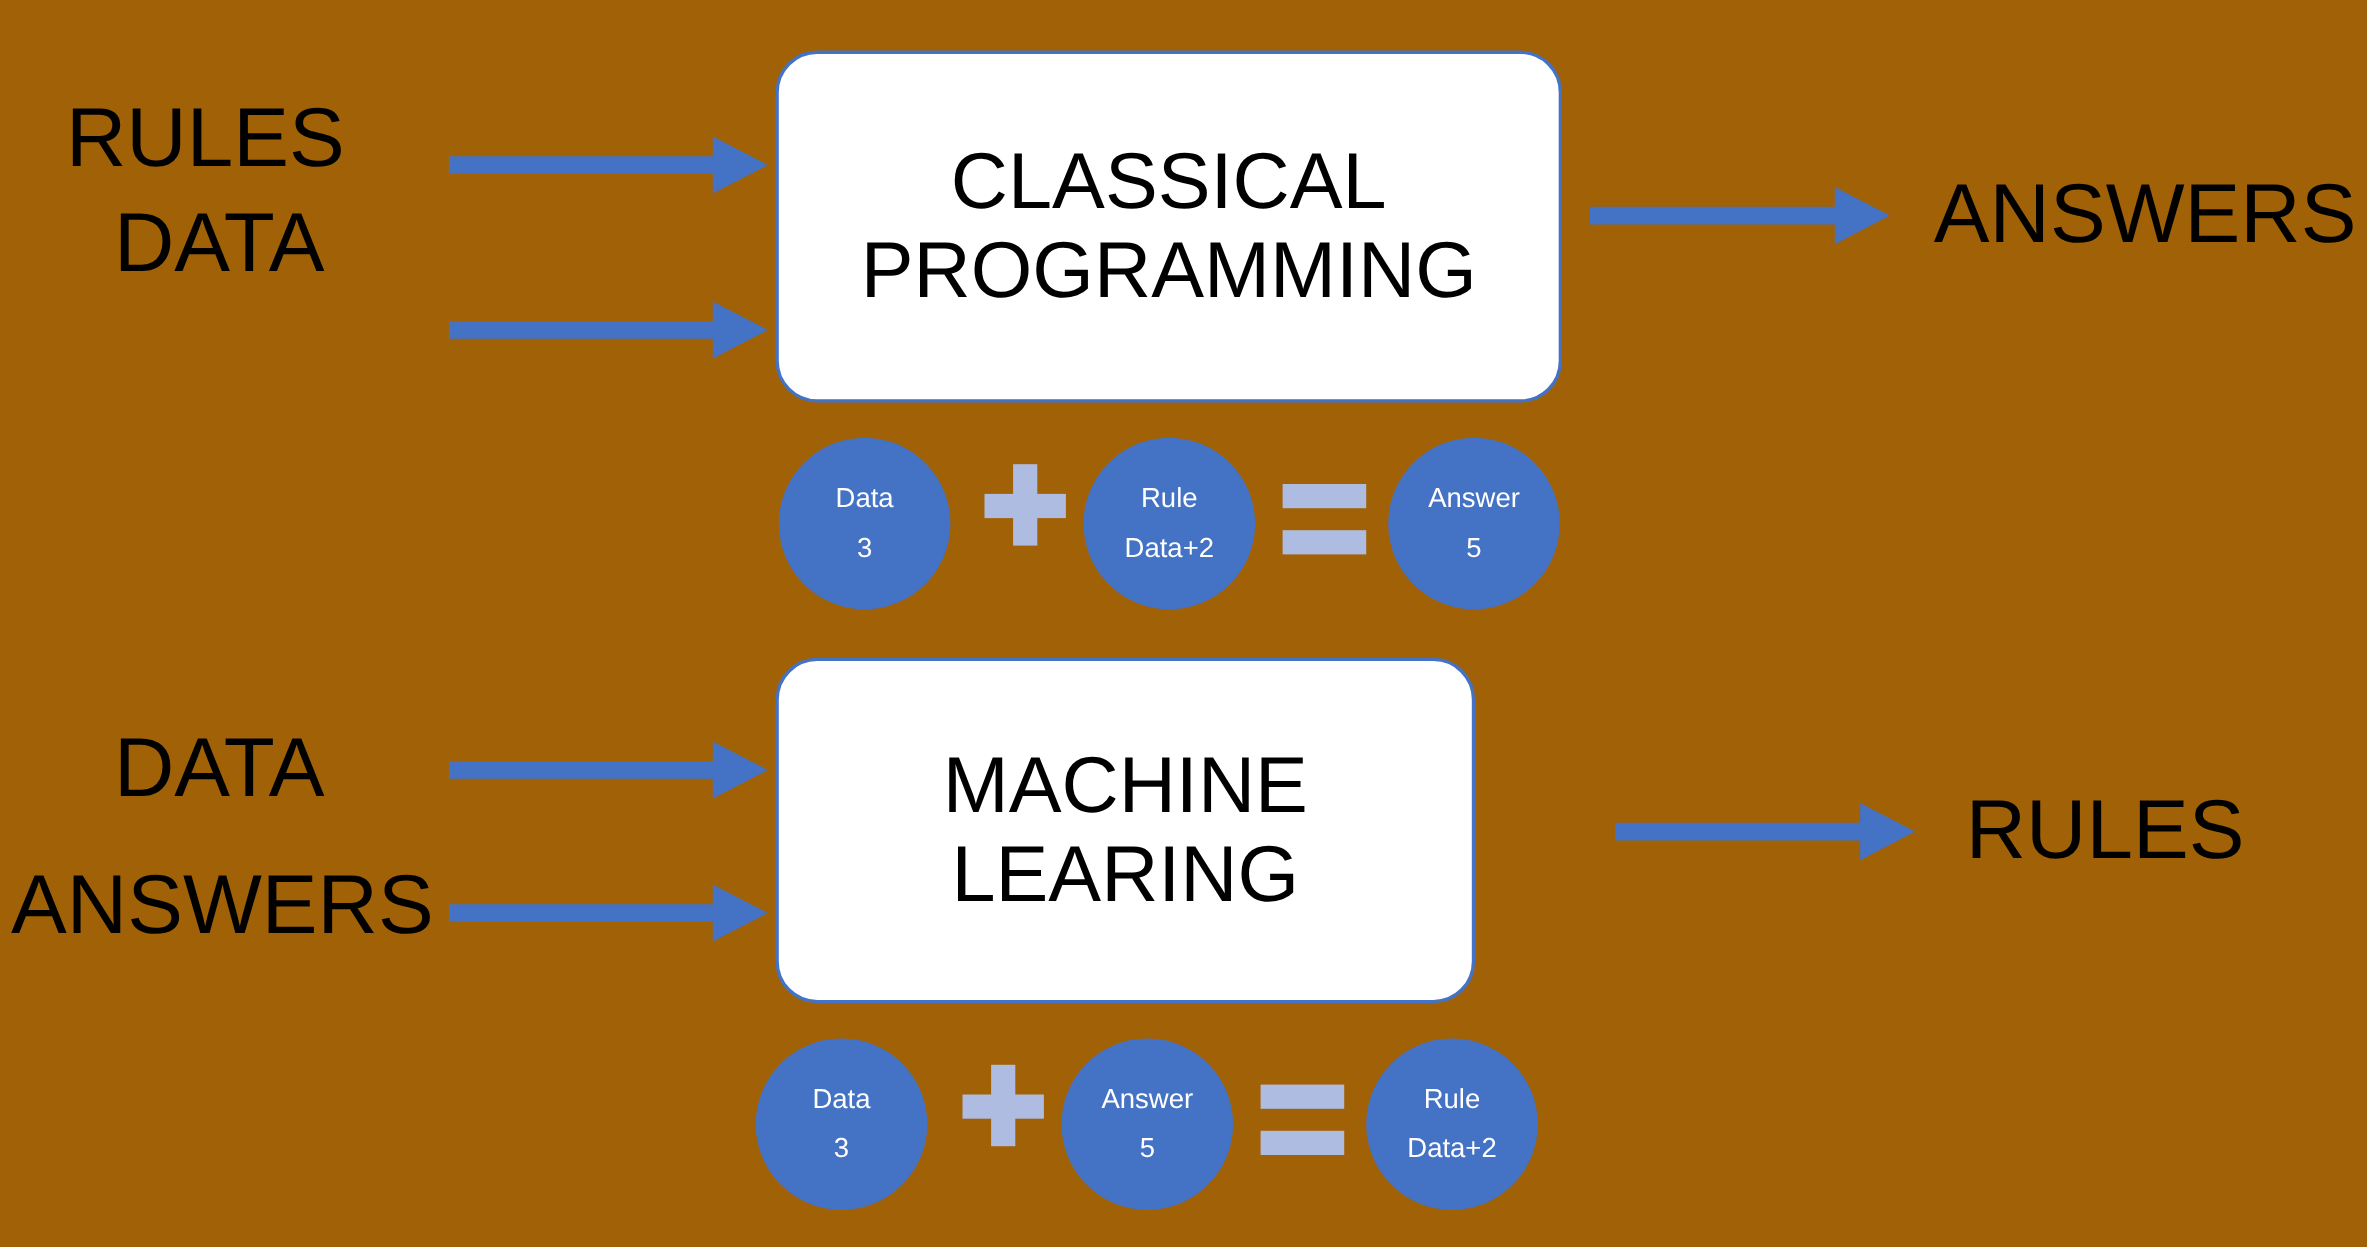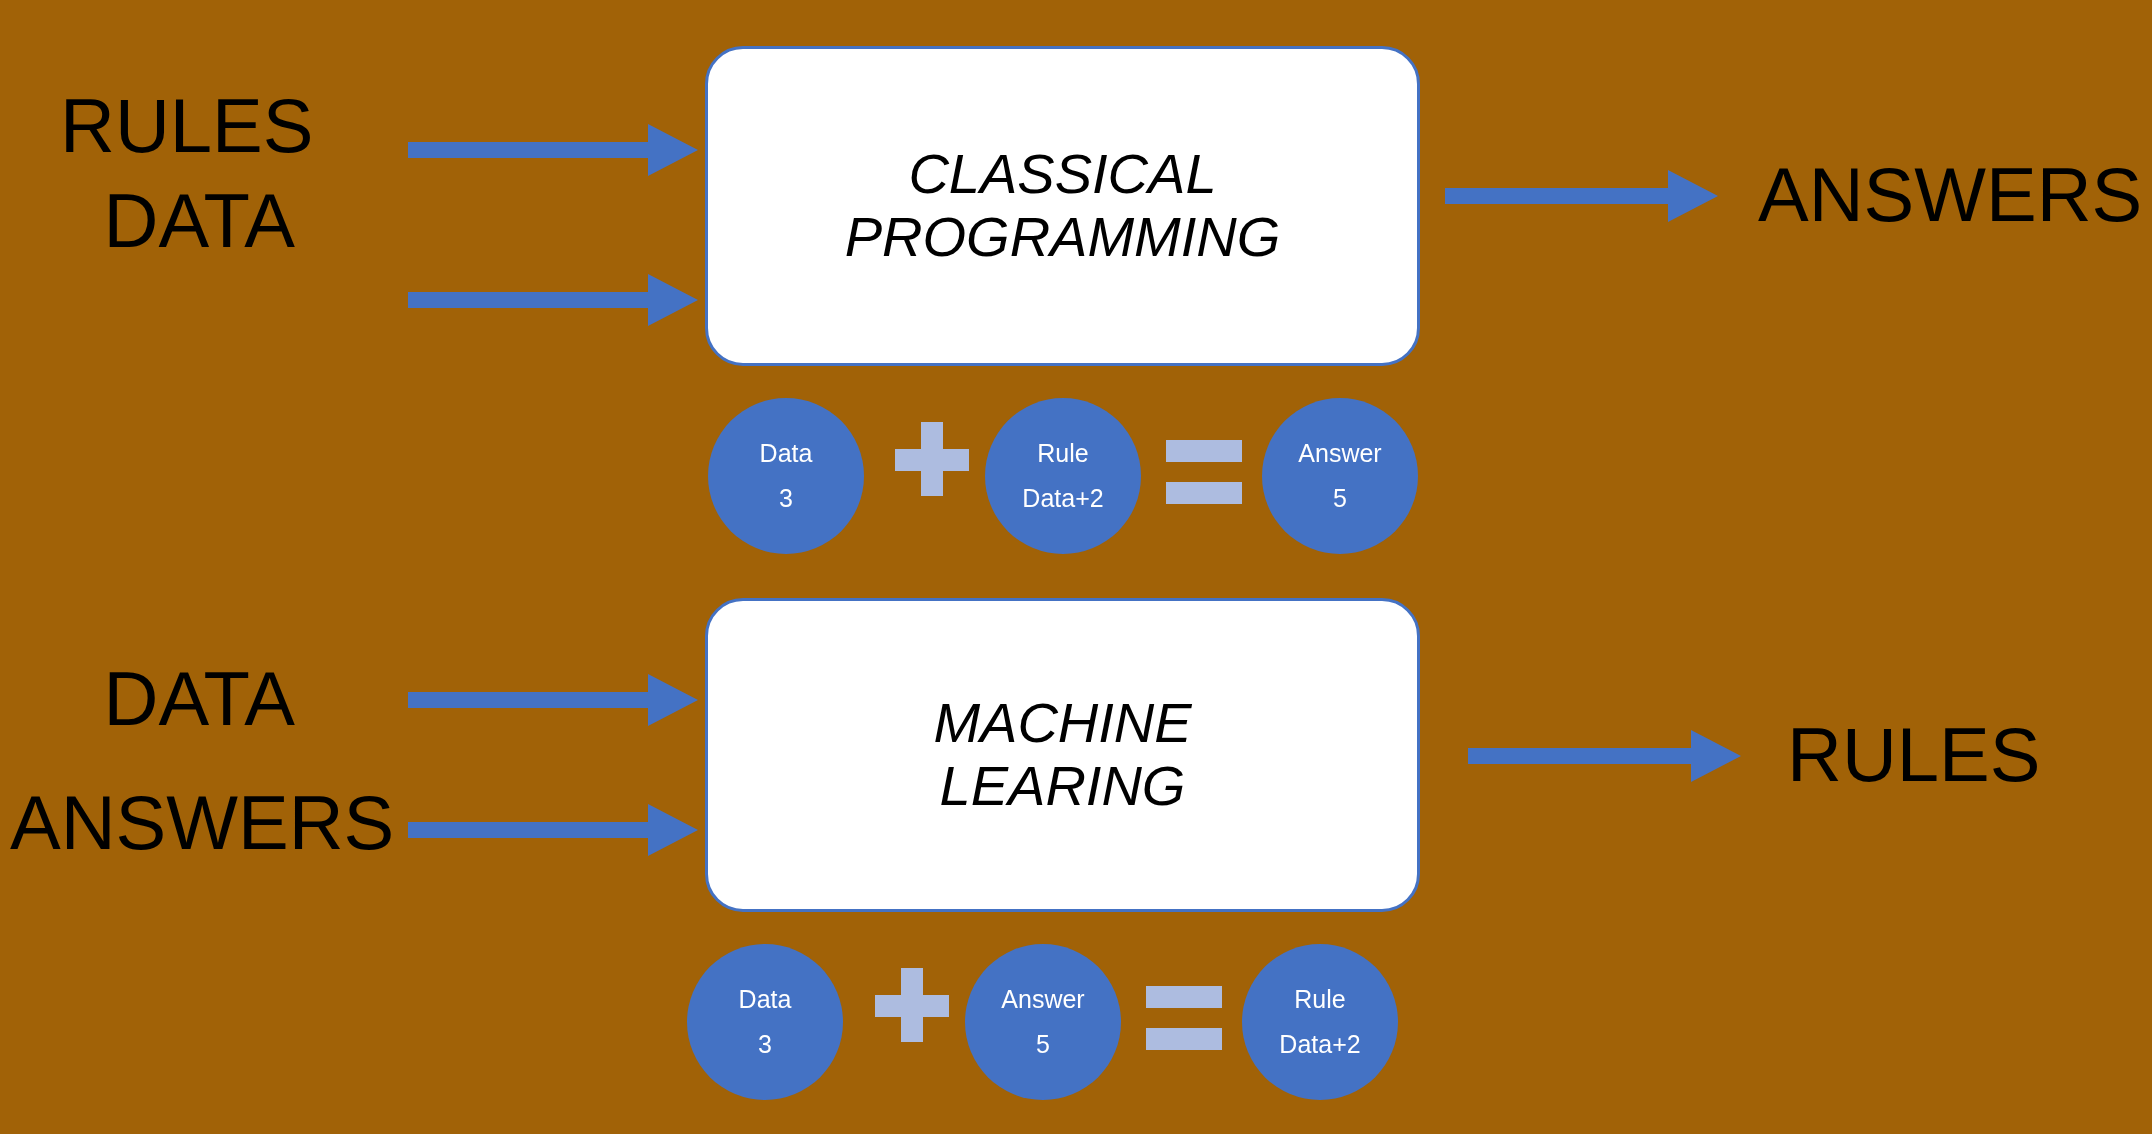--- a/index.html
+++ b/index.html
@@ -40,27 +40,26 @@
     border: 3px solid #4472c4;
     border-radius: 38px;
     background: #ffffff;
     box-sizing: border-box;
     display: flex;
     align-items: center;
     justify-content: center;
   }
   .process-box-title {
     font-family: "Liberation Sans", sans-serif;
-    font-size: 56px;
+    font-size: 72px;
     line-height: 1.12;
     color: #000000;
     text-align: center;
     white-space: pre-line;
     font-weight: 400;
-    font-style: italic;
   }
 
   
   .arrow {
     position: absolute;
     display: block;
   }
 
   
   .eq-circle {
@@ -162,21 +161,21 @@
   <svg class="arrow" style="left:408px; top:672px;" width="292" height="56" viewBox="0 0 292 56">
     <path d="M0,20 L240,20 L240,2 L290,28 L240,54 L240,36 L0,36 Z" fill="#4472c4"></path>
   </svg>
 
   <div class="io-label right-align" style="left:10px; top:785px; width:285px;">ANSWERS</div>
 
   <svg class="arrow" style="left:408px; top:802px;" width="292" height="56" viewBox="0 0 292 56">
     <path d="M0,20 L240,20 L240,2 L290,28 L240,54 L240,36 L0,36 Z" fill="#4472c4"></path>
   </svg>
 
-  <div class="process-box" style="left:705px; top:598px; width:715px; height:314px;">
+  <div class="process-box" style="left:705px; top:598px; width:636px; height:314px;">
     <div class="process-box-title">MACHINE
 LEARING</div>
   </div>
 
   <svg class="arrow" style="left:1468px; top:728px;" width="275" height="56" viewBox="0 0 275 56">
     <path d="M0,20 L223,20 L223,2 L273,28 L223,54 L223,36 L0,36 Z" fill="#4472c4"></path>
   </svg>
 
   <div class="io-label" style="left:1787px; top:717px;">RULES</div>
 

